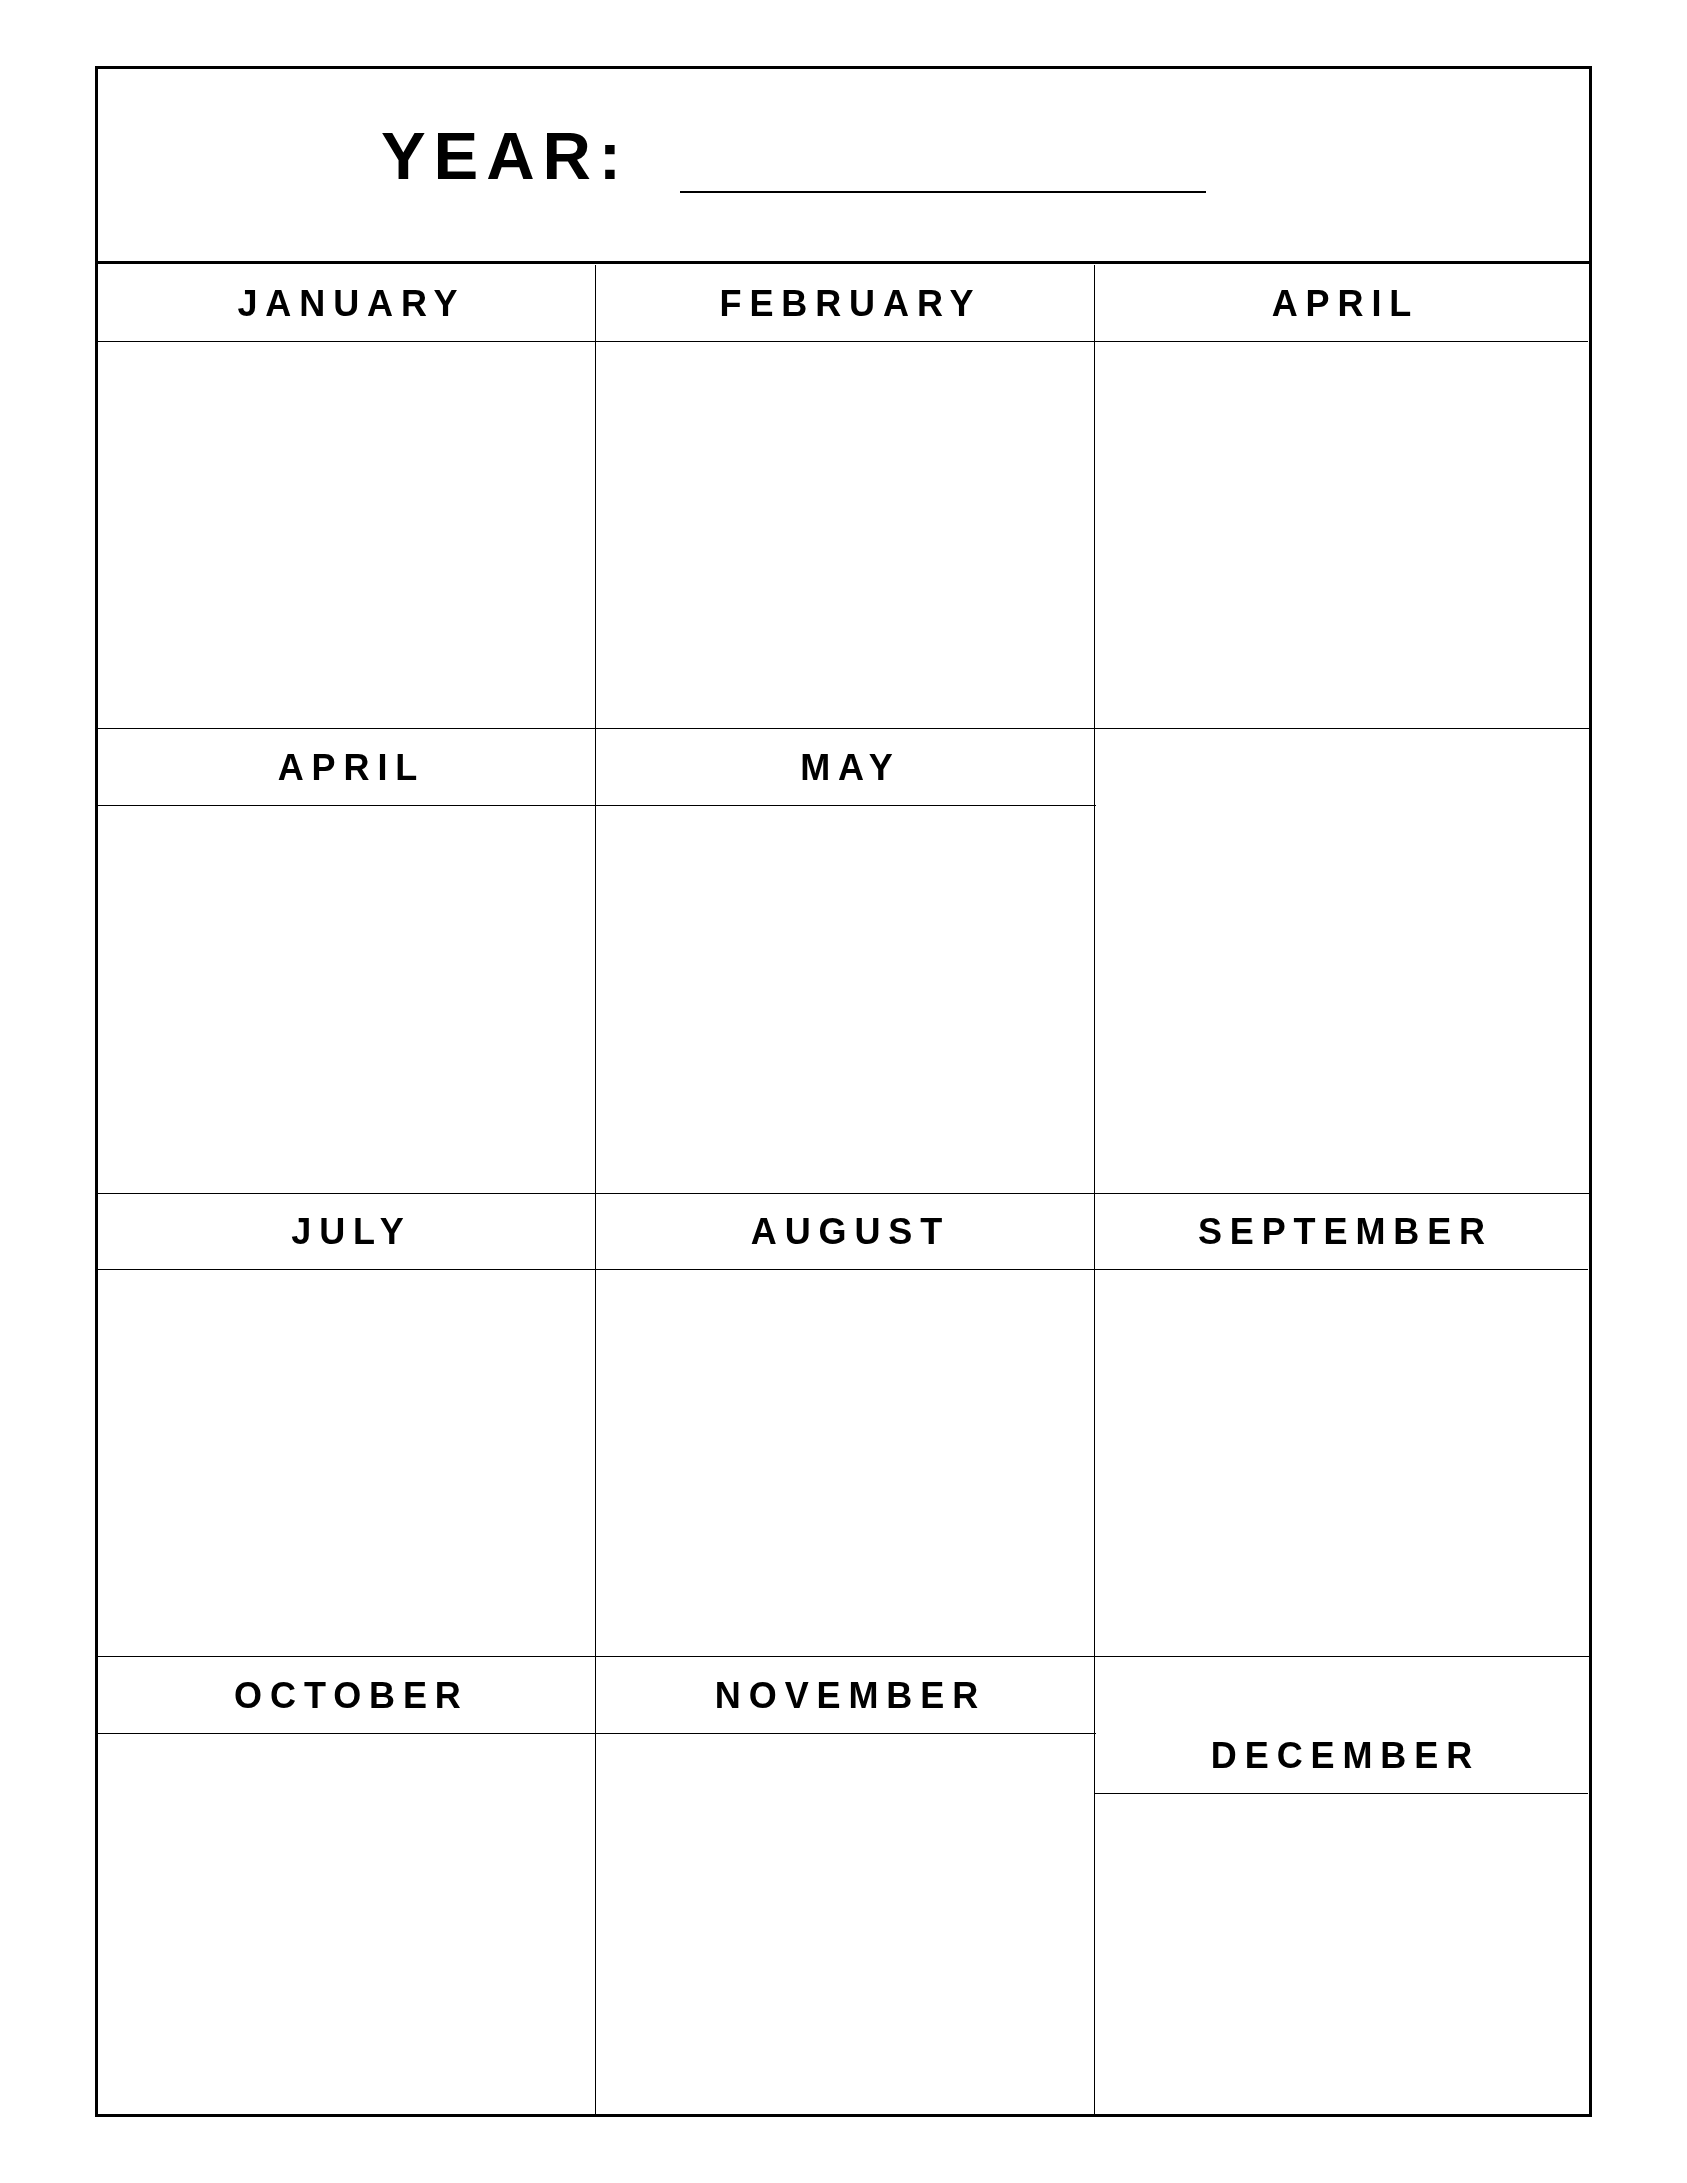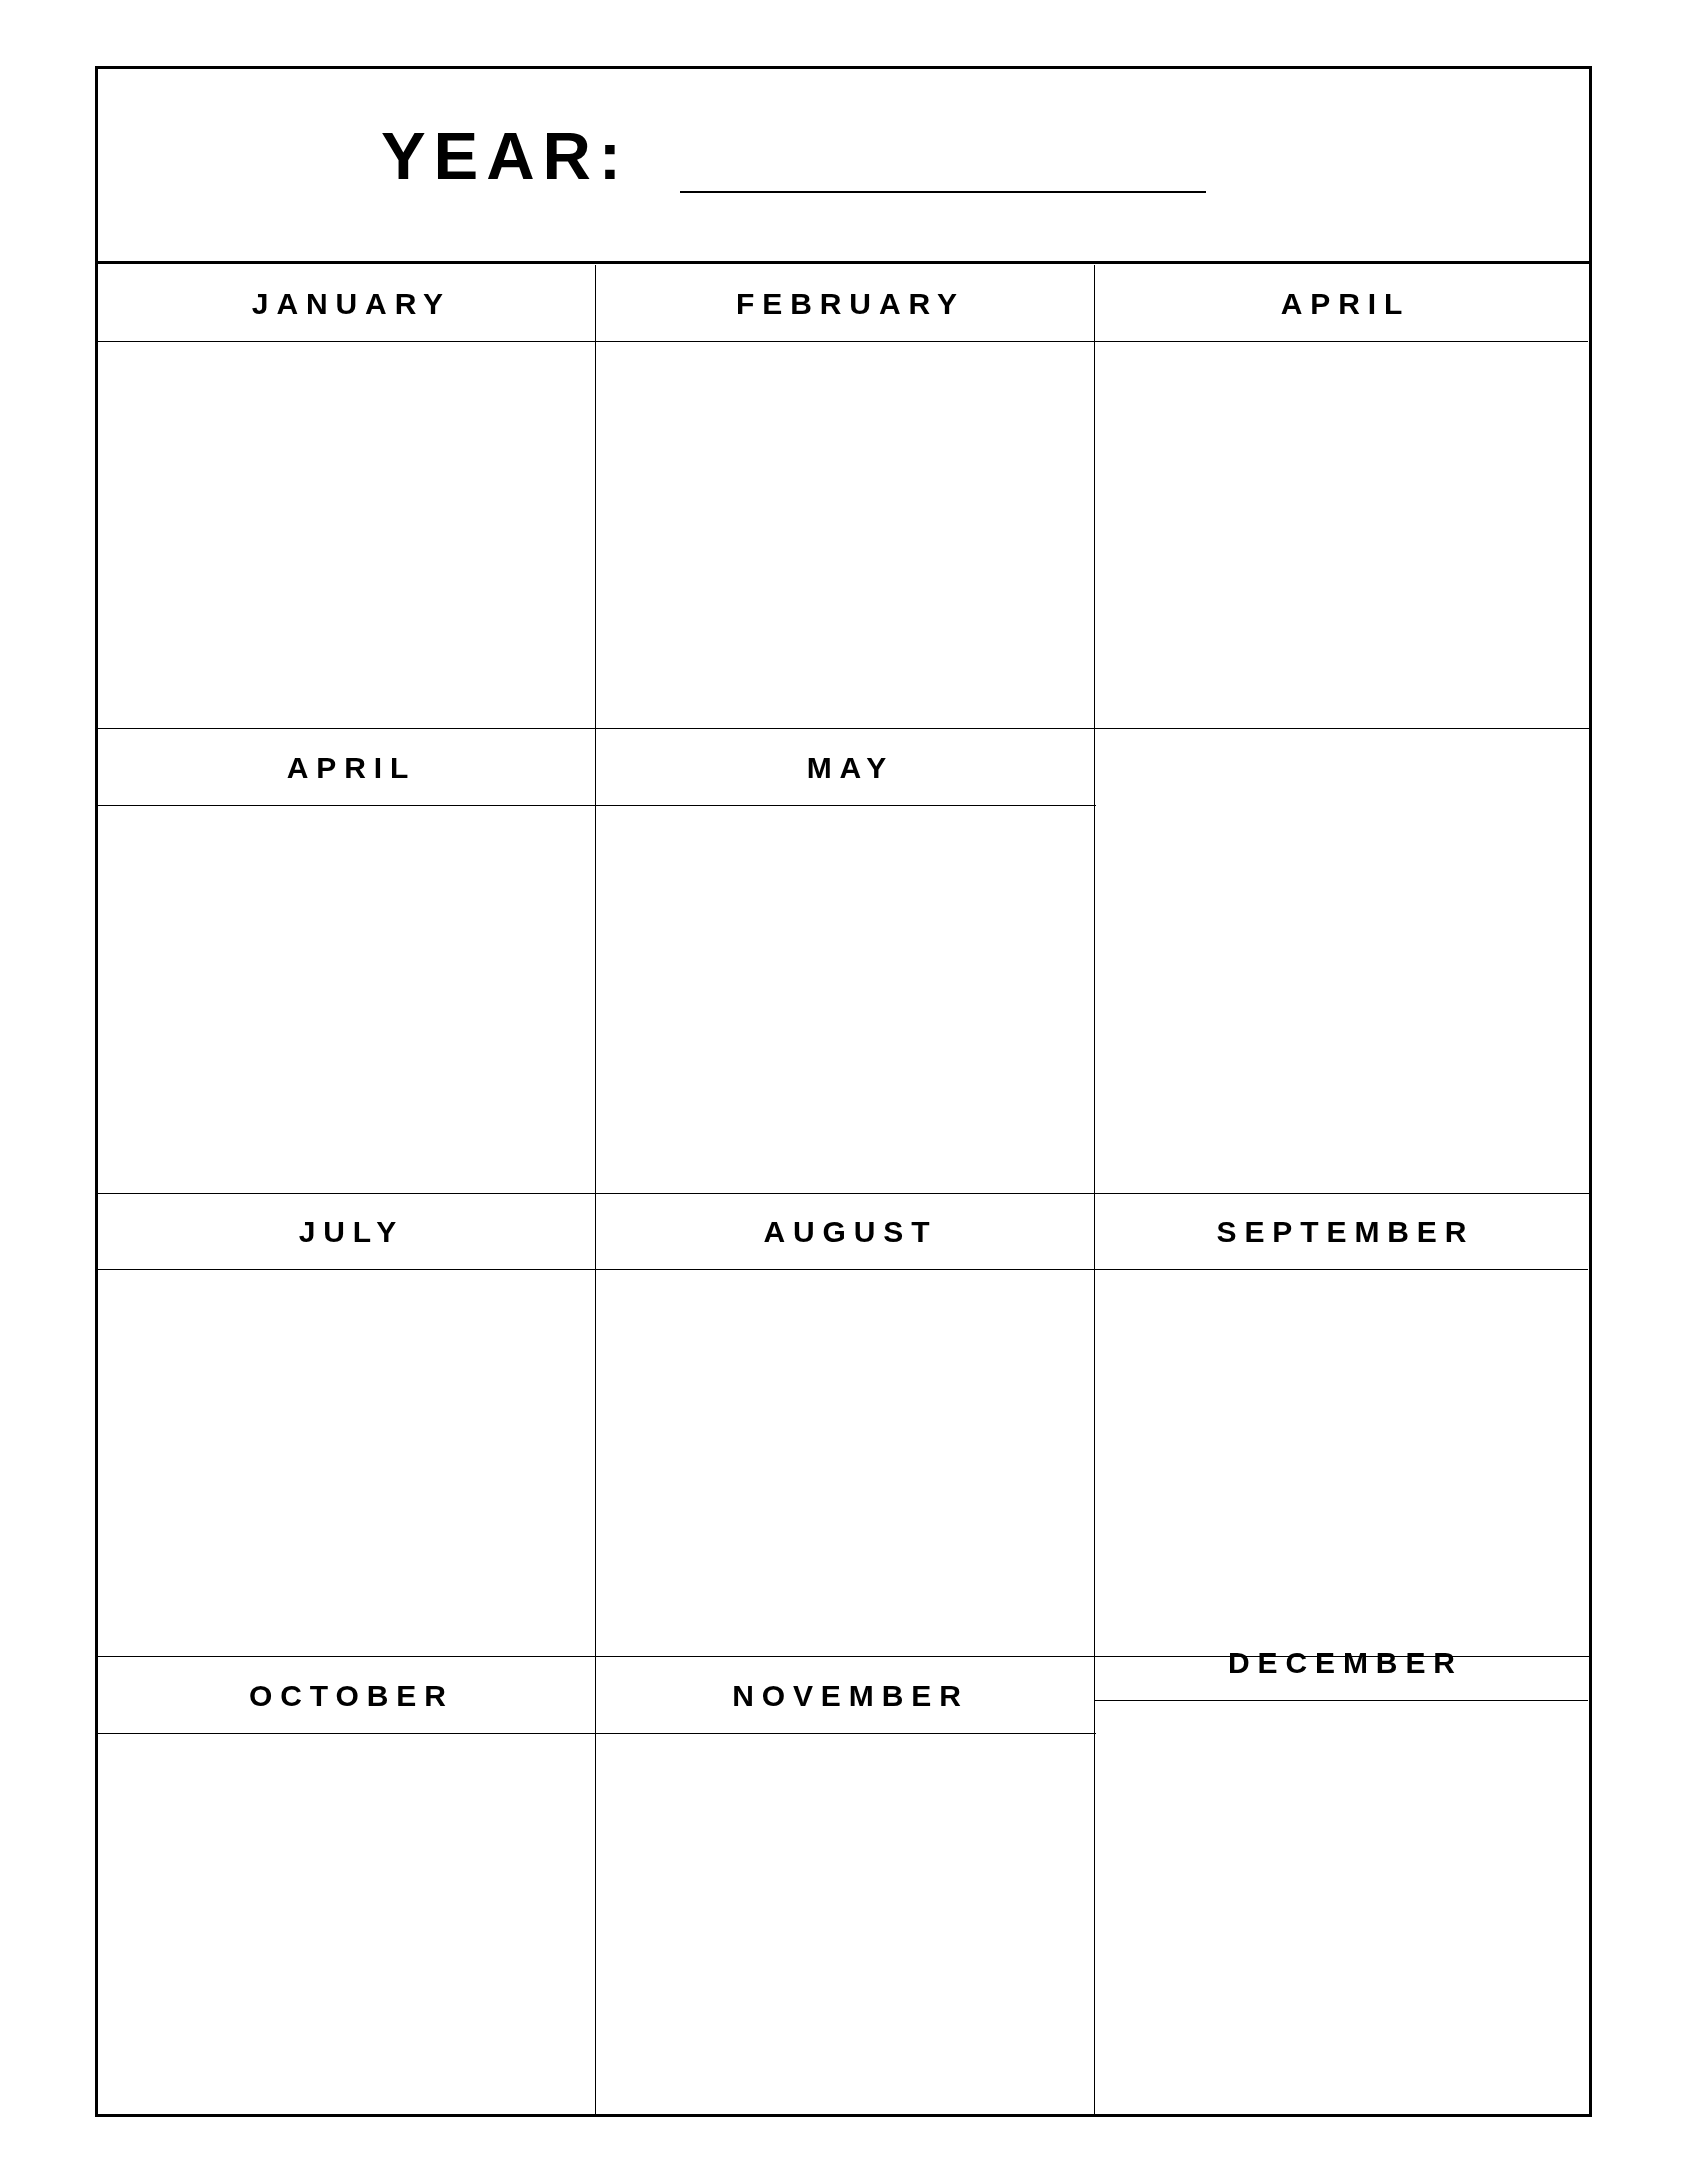--- a/index.html
+++ b/index.html
@@ -68,21 +68,21 @@
       top: 0;
       width: 100%;
       height: 77px;
       border-bottom: 1.7px solid #000;
       box-sizing: border-box;
       display: flex;
       align-items: center;
       justify-content: center;
     }
     .month-name {
-      font-size: 30px;
+      font-size: 36px;
       font-weight: 700;
       letter-spacing: 7.9px;
       padding-left: 7.9px;
       line-height: 35px;
       white-space: nowrap;
     }
     .month-body {
       position: absolute;
       left: 0;
       top: 77px;
@@ -175,21 +175,21 @@
         <span class="month-name">OCTOBER</span>
       </div>
       <div class="month-body"></div>
     </div>
     <div class="month" style="left:499px;top:1392px;width:499px;height:459px;">
       <div class="month-header">
         <span class="month-name">NOVEMBER</span>
       </div>
       <div class="month-body"></div>
     </div>
-    <div class="month" style="left:997px;top:1359px;width:493px;height:459px;">
+    <div class="month" style="left:997px;top:1452px;width:493px;height:459px;">
       <div class="month-header">
         <span class="month-name">DECEMBER</span>
       </div>
       <div class="month-body"></div>
     </div>
 
     <div class="vline" style="left:497px;"></div>
     <div class="vline" style="left:996px;"></div>
     <div class="hline" style="top:463px;"></div>
     <div class="hline" style="top:928px;"></div>

